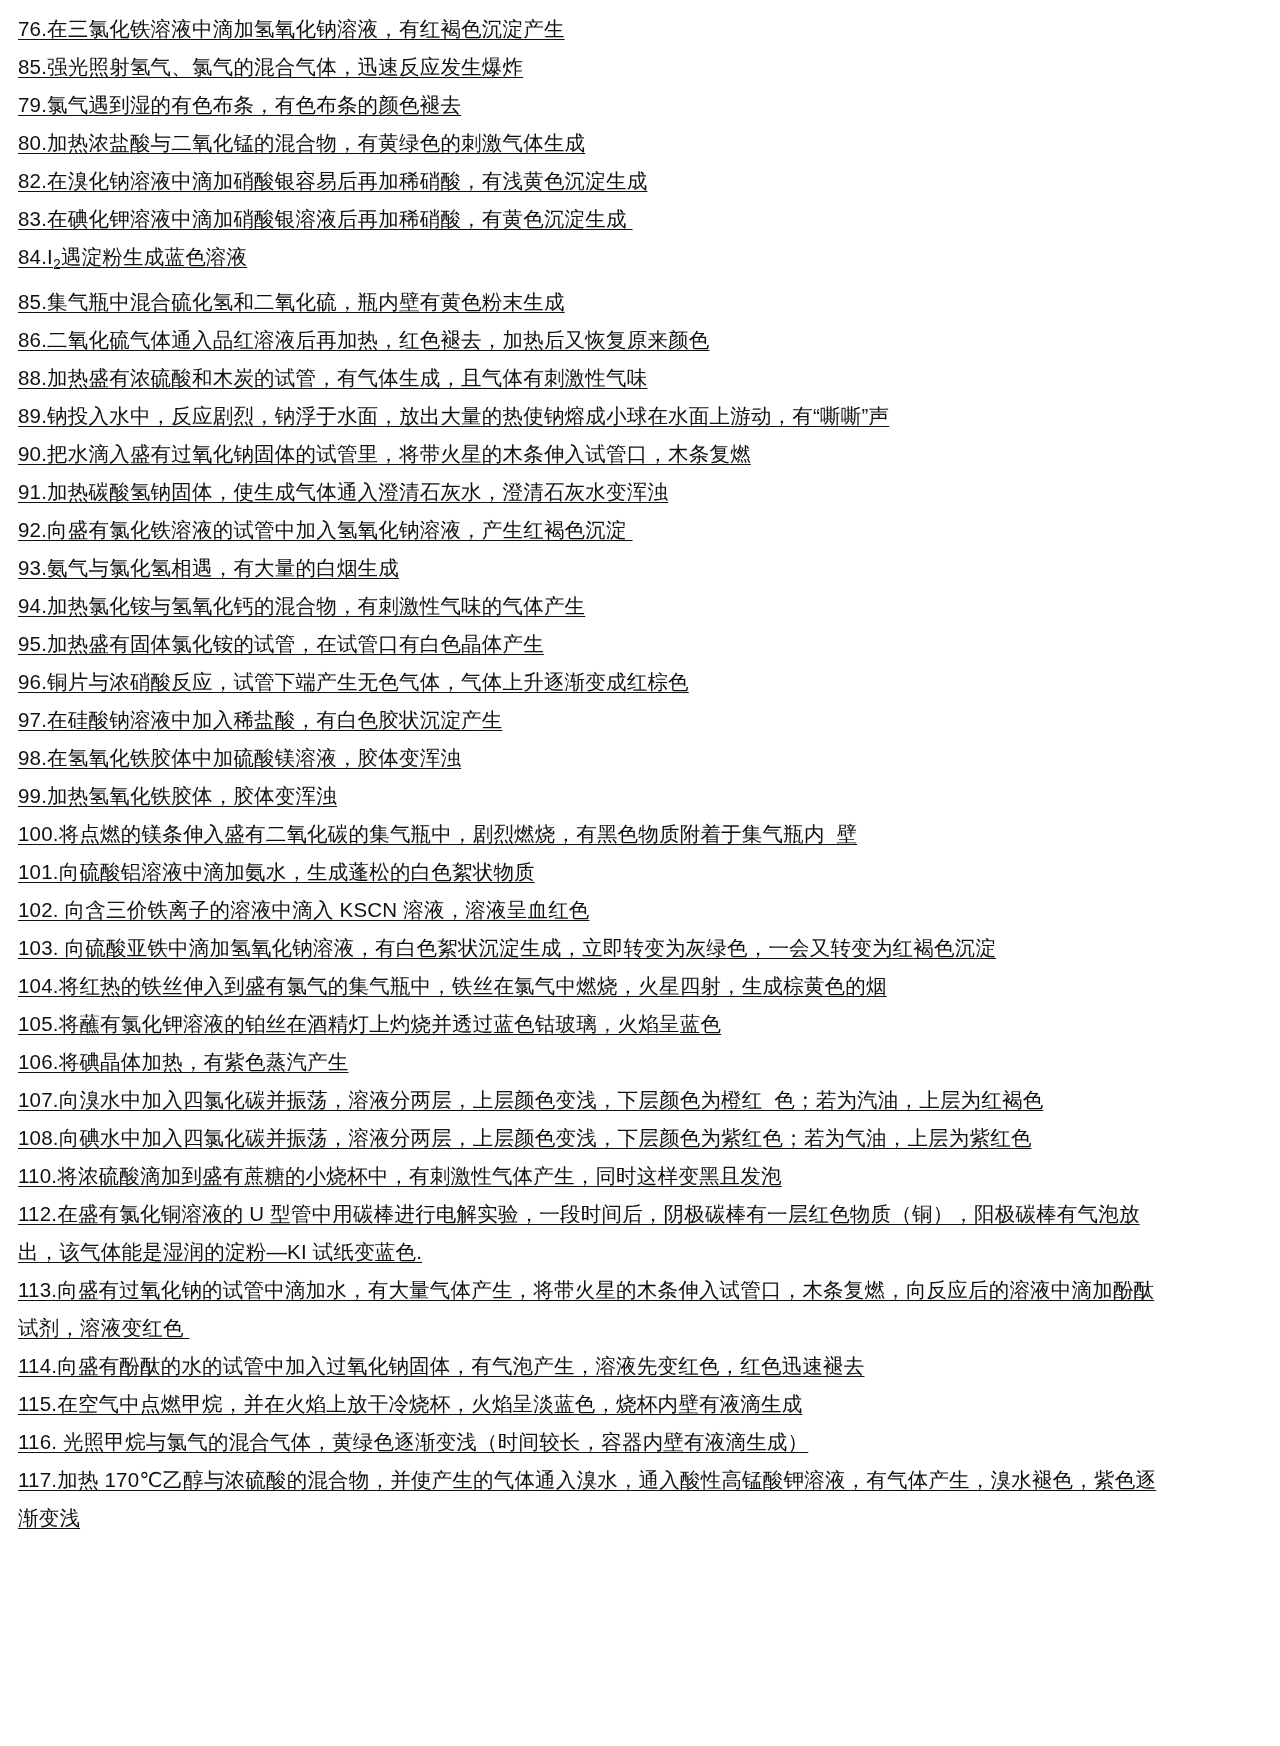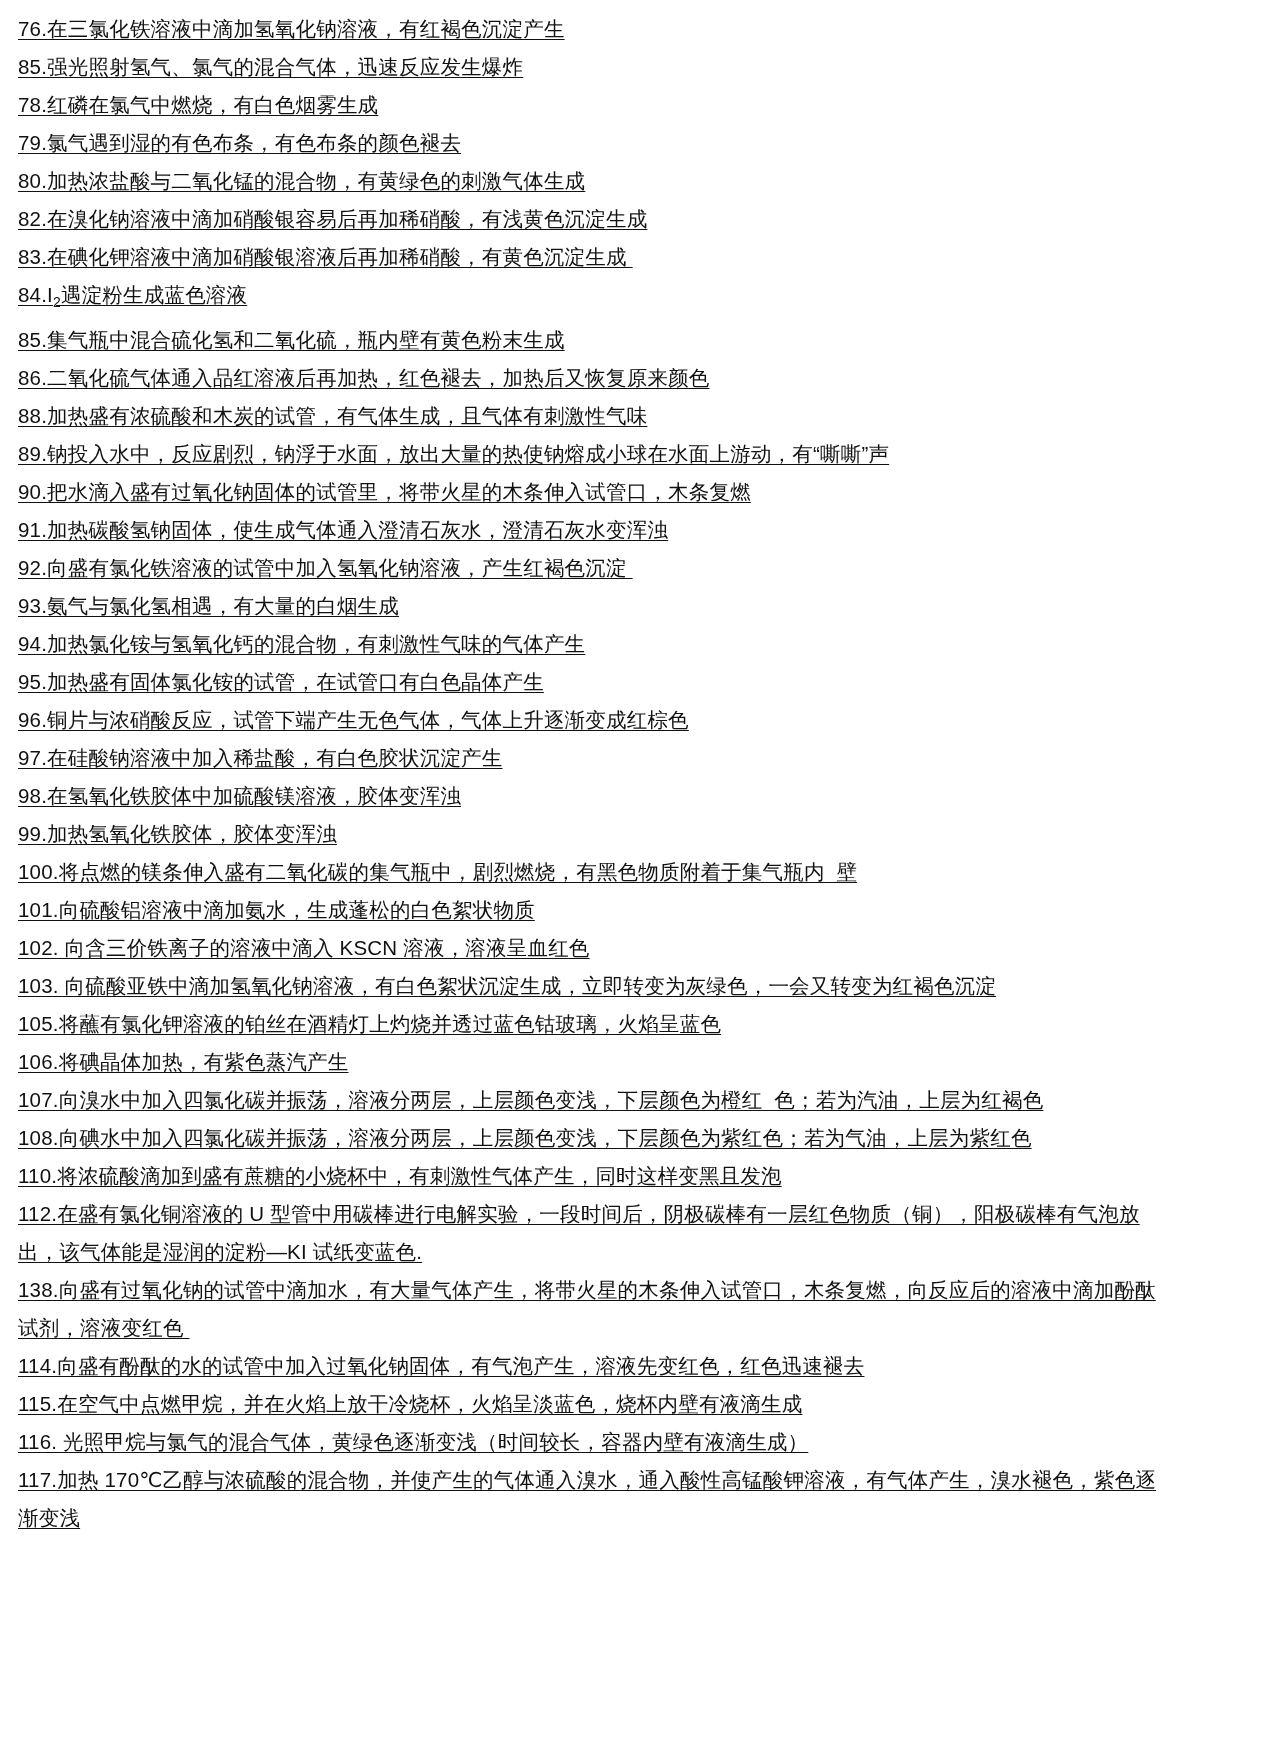--- a/index.html
+++ b/index.html
@@ -34,21 +34,20 @@
     vertical-align: sub;
   }
 </style>
 </head>
 <body>
 
 <div class="page">
   <div id="list-root">
       <div class="line">76.在三氯化铁溶液中滴加氢氧化钠溶液，有红褐色沉淀产生</div>
       <div class="line">85.强光照射氢气、氯气的混合气体，迅速反应发生爆炸</div>
-      <div class="line">78.红磷在氯气中燃烧，有白色烟雾生成</div>
       <div class="line">79.氯气遇到湿的有色布条，有色布条的颜色褪去</div>
       <div class="line">80.加热浓盐酸与二氧化锰的混合物，有黄绿色的刺激气体生成</div>
       <div class="line">82.在溴化钠溶液中滴加硝酸银容易后再加稀硝酸，有浅黄色沉淀生成</div>
       <div class="line">83.在碘化钾溶液中滴加硝酸银溶液后再加稀硝酸，有黄色沉淀生成 </div>
       <div class="line">84.I<sub>2</sub>遇淀粉生成蓝色溶液</div>
       <div class="line">85.集气瓶中混合硫化氢和二氧化硫，瓶内壁有黄色粉末生成</div>
       <div class="line">86.二氧化硫气体通入品红溶液后再加热，红色褪去，加热后又恢复原来颜色</div>
       <div class="line">88.加热盛有浓硫酸和木炭的试管，有气体生成，且气体有刺激性气味</div>
       <div class="line">89.钠投入水中，反应剧烈，钠浮于水面，放出大量的热使钠熔成小球在水面上游动，有“嘶嘶”声</div>
       <div class="line">90.把水滴入盛有过氧化钠固体的试管里，将带火星的木条伸入试管口，木条复燃</div>
@@ -58,25 +57,26 @@
       <div class="line">94.加热氯化铵与氢氧化钙的混合物，有刺激性气味的气体产生</div>
       <div class="line">95.加热盛有固体氯化铵的试管，在试管口有白色晶体产生</div>
       <div class="line">96.铜片与浓硝酸反应，试管下端产生无色气体，气体上升逐渐变成红棕色</div>
       <div class="line">97.在硅酸钠溶液中加入稀盐酸，有白色胶状沉淀产生</div>
       <div class="line">98.在氢氧化铁胶体中加硫酸镁溶液，胶体变浑浊</div>
       <div class="line">99.加热氢氧化铁胶体，胶体变浑浊</div>
       <div class="line">100.将点燃的镁条伸入盛有二氧化碳的集气瓶中，剧烈燃烧，有黑色物质附着于集气瓶内  壁</div>
       <div class="line">101.向硫酸铝溶液中滴加氨水，生成蓬松的白色絮状物质</div>
       <div class="line">102. 向含三价铁离子的溶液中滴入 KSCN 溶液，溶液呈血红色</div>
       <div class="line">103. 向硫酸亚铁中滴加氢氧化钠溶液，有白色絮状沉淀生成，立即转变为灰绿色，一会又转变为红褐色沉淀</div>
+      <div class="line">104.将红热的铁丝伸入到盛有氯气的集气瓶中，铁丝在氯气中燃烧，火星四射，生成棕黄色的烟</div>
       <div class="line">105.将蘸有氯化钾溶液的铂丝在酒精灯上灼烧并透过蓝色钴玻璃，火焰呈蓝色</div>
       <div class="line">106.将碘晶体加热，有紫色蒸汽产生</div>
       <div class="line">107.向溴水中加入四氯化碳并振荡，溶液分两层，上层颜色变浅，下层颜色为橙红  色；若为汽油，上层为红褐色</div>
       <div class="line">108.向碘水中加入四氯化碳并振荡，溶液分两层，上层颜色变浅，下层颜色为紫红色；若为气油，上层为紫红色</div>
       <div class="line">110.将浓硫酸滴加到盛有蔗糖的小烧杯中，有刺激性气体产生，同时这样变黑且发泡</div>
       <div class="line">112.在盛有氯化铜溶液的 U 型管中用碳棒进行电解实验，一段时间后，阴极碳棒有一层红色物质（铜），阳极碳棒有气泡放出，该气体能是湿润的淀粉—KI 试纸变蓝色.</div>
-      <div class="line">138.向盛有过氧化钠的试管中滴加水，有大量气体产生，将带火星的木条伸入试管口，木条复燃，向反应后的溶液中滴加酚酞试剂，溶液变红色 </div>
+      <div class="line">113.向盛有过氧化钠的试管中滴加水，有大量气体产生，将带火星的木条伸入试管口，木条复燃，向反应后的溶液中滴加酚酞试剂，溶液变红色 </div>
       <div class="line">114.向盛有酚酞的水的试管中加入过氧化钠固体，有气泡产生，溶液先变红色，红色迅速褪去</div>
       <div class="line">115.在空气中点燃甲烷，并在火焰上放干冷烧杯，火焰呈淡蓝色，烧杯内壁有液滴生成</div>
       <div class="line">116. 光照甲烷与氯气的混合气体，黄绿色逐渐变浅（时间较长，容器内壁有液滴生成）</div>
       <div class="line">117.加热 170℃乙醇与浓硫酸的混合物，并使产生的气体通入溴水，通入酸性高锰酸钾溶液，有气体产生，溴水褪色，紫色逐渐变浅</div>
     </div>
 </div>
 
 </body></html>

